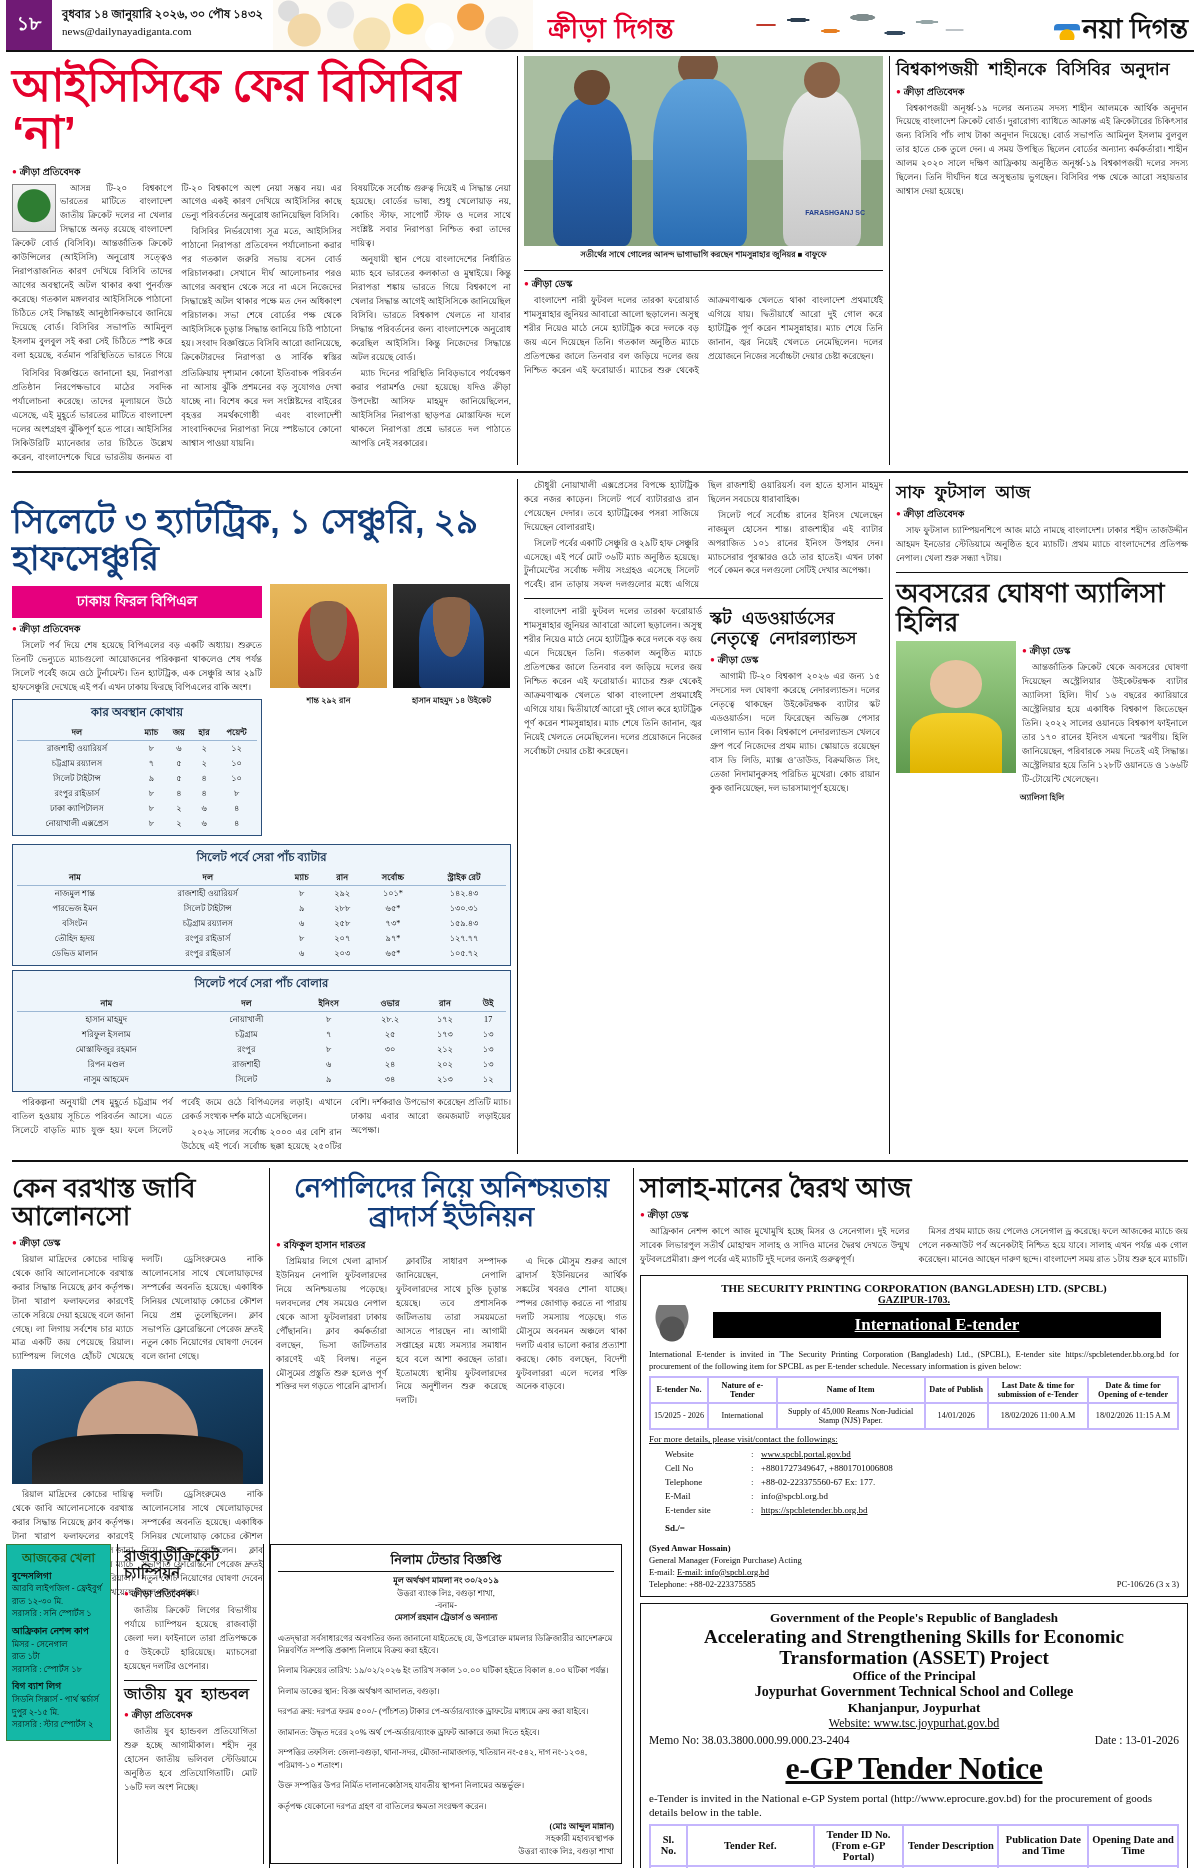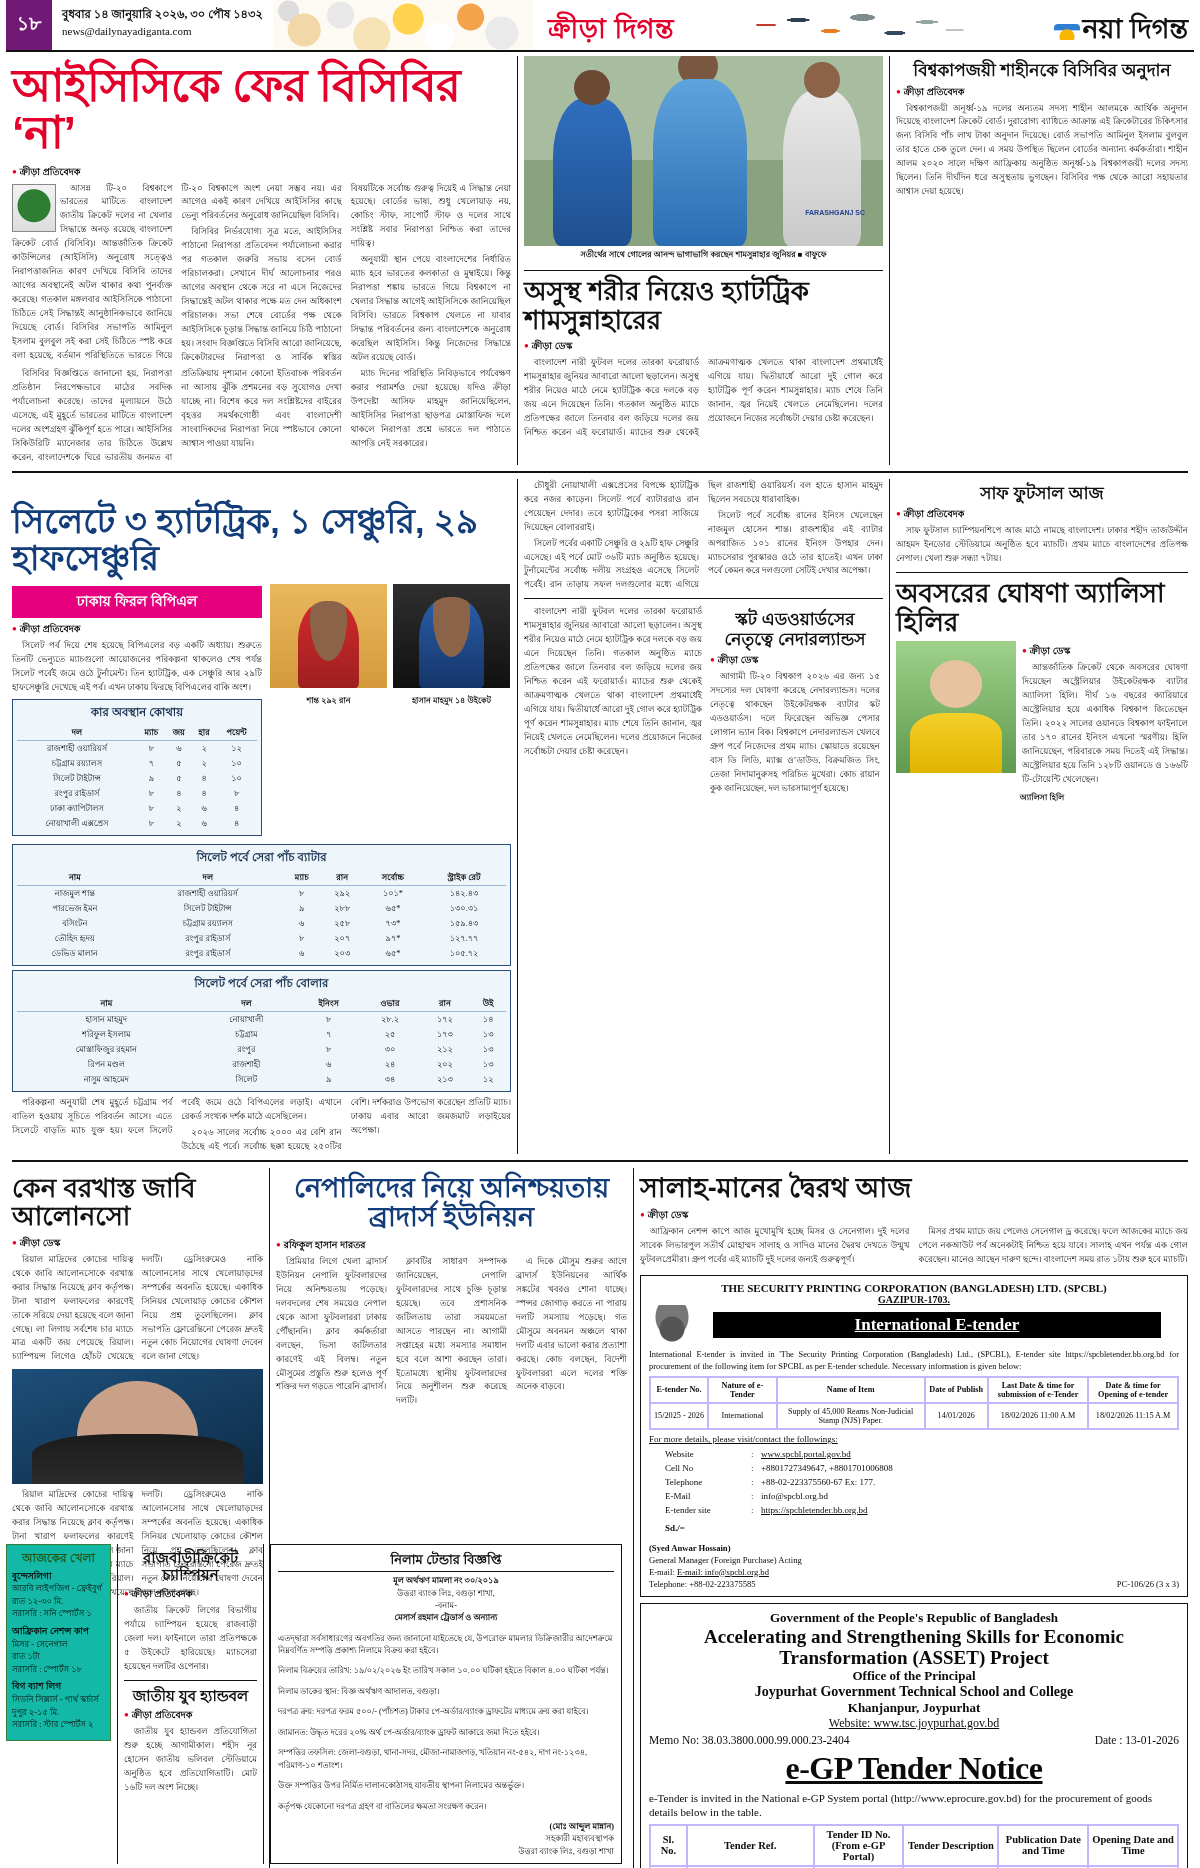--- a/index.html
+++ b/index.html
@@ -57,22 +57,22 @@
   .col { padding:0 6px; }
   .rule-r { border-right:1px solid #111; }
 
   h1.main-head { font-family:"Liberation Sans",sans-serif; font-size:45px; line-height:1.05; color:#e4002b;
                  margin:6px 0 8px 0; font-weight:bold; letter-spacing:-0.5px; }
   h2.blue-head { font-family:"Liberation Sans",sans-serif; font-size:34px; line-height:1.08; color:#123c7a;
                  margin:24px 0 6px 0; font-weight:bold; }
   h2.sec-head { font-family:"Liberation Sans",sans-serif; font-size:26px; line-height:1.1; color:#111;
                 margin:6px 0 5px 0; font-weight:bold; }
   h2.sec-head.blue { color:#123c7a; }
-  h3.sub-head { font-family:Liberation Sans, sans-serif; font-size:17px; line-height:1.15; color:#111;
-                margin:5px 0 4px 0; font-weight:bold;text-align:center; }
+  h3.sub-head { font-family:Liberation Mono, monospace; font-size:17px; line-height:1.15; color:#111;
+                margin:5px 0 4px 0; font-weight:bold; }
 
   .byline { font-size:9.5px; font-weight:bold; font-family:"Liberation Sans",sans-serif; margin:3px 0 2px 0; }
   .byline::before { content:"\25CF"; color:#e4002b; font-size:8px; margin-right:3px; vertical-align:1px; }
 
   .body-txt { font-size:8.6px; line-height:1.62; text-align:justify; color:#111;
               font-family:"Liberation Serif",serif; hyphens:auto; }
   .body-txt p { margin:0 0 2px 0; text-indent:10px; }
 
   .mini-cols-3 { column-count:3; column-gap:9px; column-rule:none; }
   .mini-cols-2 { column-count:2; column-gap:9px; }
@@ -219,21 +219,20 @@
           <div class="p3"></div>
           <div class="head1"></div>
           <div class="head2"></div>
           <div class="head3"></div>
           <div class="num">32</div>
           <div class="jtxt">FARASHGANJ SC</div>
         </div>
       </div>
       <div class="cap">সতীর্থের সাথে গোলের আনন্দ ভাগাভাগি করছেন শামসুন্নাহার জুনিয়র ■ বাফুফে</div>
       <hr class="hrule">
-      <h2 class="sec-head">অসুস্থ শরীর নিয়েও হ্যাটট্রিক শামসুন্নাহারের</h2>
       <div class="byline">ক্রীড়া ডেস্ক</div>
       <div class="body-txt mini-cols-2">
         <p>বাংলাদেশ নারী ফুটবল দলের তারকা ফরোয়ার্ড শামসুন্নাহার জুনিয়র আবারো আলো ছড়ালেন। অসুস্থ শরীর নিয়েও মাঠে নেমে হ্যাটট্রিক করে দলকে বড় জয় এনে দিয়েছেন তিনি। গতকাল অনুষ্ঠিত ম্যাচে প্রতিপক্ষের জালে তিনবার বল জড়িয়ে দলের জয় নিশ্চিত করেন এই ফরোয়ার্ড। ম্যাচের শুরু থেকেই আক্রমণাত্মক খেলতে থাকা বাংলাদেশ প্রথমার্ধেই এগিয়ে যায়। দ্বিতীয়ার্ধে আরো দুই গোল করে হ্যাটট্রিক পূর্ণ করেন শামসুন্নাহার। ম্যাচ শেষে তিনি জানান, জ্বর নিয়েই খেলতে নেমেছিলেন। দলের প্রয়োজনে নিজের সর্বোচ্চটা দেয়ার চেষ্টা করেছেন।</p>
       </div>
     </div>
 
     <div class="col" style="width:304px">
       <h3 class="sub-head">বিশ্বকাপজয়ী শাহীনকে বিসিবির অনুদান</h3>
       <div class="byline">ক্রীড়া প্রতিবেদক</div>
       <div class="body-txt">
@@ -394,21 +393,21 @@
             <th>ওভার</th>
             <th>রান</th>
             <th>উই</th>
           </tr>
           <tr>
                 <td class="l">হাসান মাহমুদ</td>
                 <td class="l">নোয়াখালী</td>
                 <td>৮</td>
                 <td>২৮.২</td>
                 <td>১৭২</td>
-                <td>১৪</td>
+                <td>17</td>
               </tr>
           <tr>
                 <td class="l">শরিফুল ইসলাম</td>
                 <td class="l">চট্টগ্রাম</td>
                 <td>৭</td>
                 <td>২৫</td>
                 <td>১৭৩</td>
                 <td>১৩</td>
               </tr>
           <tr>

